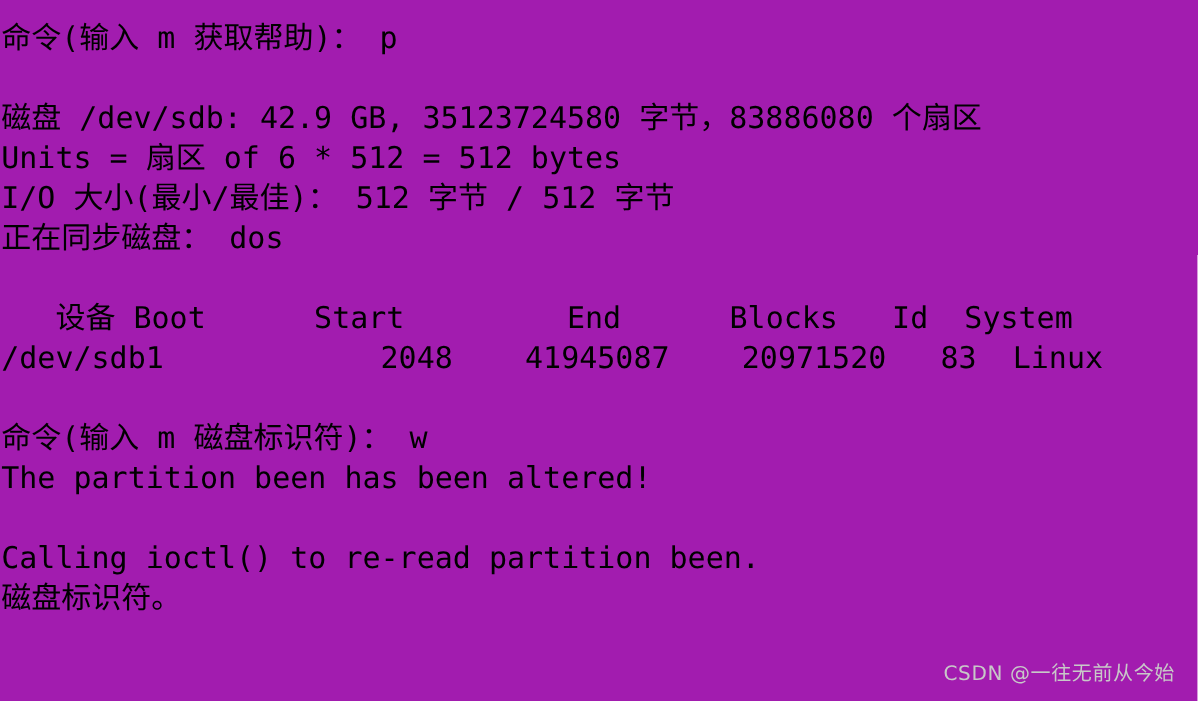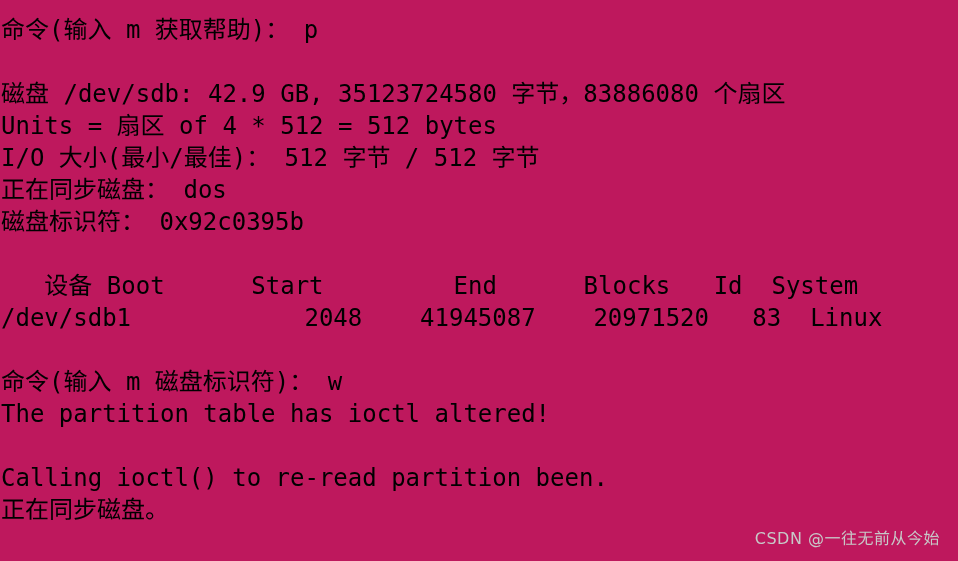--- a/index.html
+++ b/index.html
@@ -11,21 +11,21 @@
   body {
     width: 958px;
     height: 561px;
     overflow: hidden;
     font-family: "DejaVu Sans Mono", "Liberation Mono", monospace;
   }
   #terminal {
     position: relative;
     width: 958px;
     height: 561px;
-    background: #be185d;
+    background: #a21caf;
     color: #000000;
     box-sizing: border-box;
     padding: 14px 0 0 0;
   }
   .line {
     height: 32px;
     line-height: 32px;
     font-size: 24px;
     letter-spacing: 0px;
     white-space: pre;
@@ -50,29 +50,28 @@
   }
 </style>
 </head>
 <body>
 
 <div id="terminal">
 
   <div class="line">命令(输入 m 获取帮助)： p</div>
   <div class="line blank"></div>
   <div class="line">磁盘 /dev/sdb: 42.9 GB, 35123724580 字节，83886080 个扇区</div>
-  <div class="line">Units = 扇区 of 4 * 512 = 512 bytes</div>
+  <div class="line">Units = 扇区 of 6 * 512 = 512 bytes</div>
   <div class="line">I/O 大小(最小/最佳)： 512 字节 / 512 字节</div>
   <div class="line">正在同步磁盘： dos</div>
-  <div class="line">磁盘标识符： 0x92c0395b</div>
   <div class="line blank"></div>
   <div class="line">   设备 Boot      Start         End      Blocks   Id  System</div>
   <div class="line">/dev/sdb1            2048    41945087    20971520   83  Linux</div>
   <div class="line blank"></div>
   <div class="line">命令(输入 m 磁盘标识符)： w</div>
-  <div class="line">The partition table has ioctl altered!</div>
+  <div class="line">The partition been has been altered!</div>
   <div class="line blank"></div>
   <div class="line">Calling ioctl() to re-read partition been.</div>
-  <div class="line">正在同步磁盘。</div>
+  <div class="line">磁盘标识符。</div>
 
   <div class="watermark">CSDN @一往无前从今始</div>
 
 </div>
 
 </body></html>

